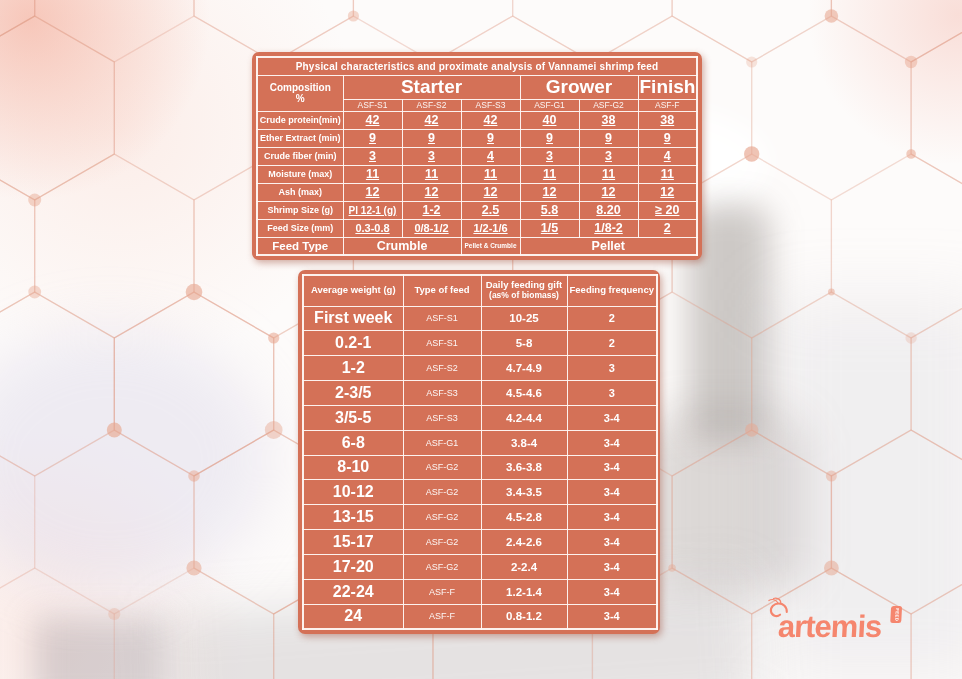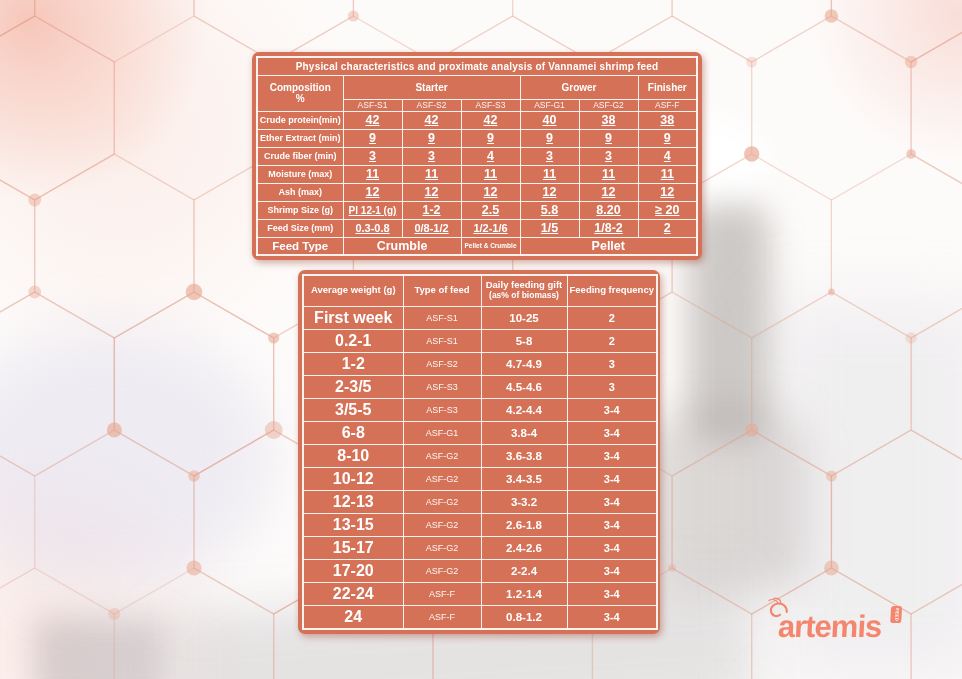--- a/index.html
+++ b/index.html
@@ -49,21 +49,21 @@
 
   
   #t1 tr.title-row    { height:18px; }
   #t1 tr.group-row    { height:24px; }
   #t1 tr.sub-row      { height:12px; }
   #t1 tbody tr        { height:18px; }
   #t1 tr.feed-row     { height:18px;border-radius:6px; }
 
   #t1 .title-cell  { font-size:10px;  font-weight:700; letter-spacing:.2px; }
   #t1 .corner      { font-size:10px; font-weight:700; line-height:1.15; white-space:normal; }
-  #t1 .grp         { font-size:10px; font-weight:700; }
+  #t1 .grp         { font-size:19px; font-weight:700; }
   #t1 .sub-row th  { font-size:8.5px;  font-weight:400; color:rgba(255,255,255,.93); }
   #t1 td.rlabel    { font-size:9px;   font-weight:700; }
   #t1 td.val       { font-size:12.5px; font-weight:700;text-decoration:underline; }
   #t1 td.val.semitight { font-size:11px; }
   #t1 td.val.tight { font-size:10px; }
   #t1 .ft-label    { font-size:11.5px; font-weight:700; }
   #t1 .ft          { font-size:12.5px; font-weight:700; }
   #t1 .ft-small    { font-size:6.5px;  font-weight:700; }
 
   
@@ -434,29 +434,23 @@
             <td class="c-gift">3.6-3.8</td>
             <td class="c-freq">3-4</td>
           </tr>
           <tr>
             <td class="c-weight">10-12</td>
             <td class="c-feed">ASF-G2</td>
             <td class="c-gift">3.4-3.5</td>
             <td class="c-freq">3-4</td>
           </tr>
           <tr>
-            <td class="c-weight">12-13</td>
-            <td class="c-feed">ASF-G2</td>
-            <td class="c-gift">3-3.2</td>
-            <td class="c-freq">3-4</td>
-          </tr>
-          <tr>
             <td class="c-weight">13-15</td>
             <td class="c-feed">ASF-G2</td>
-            <td class="c-gift">2.6-1.8</td>
+            <td class="c-gift">4.5-2.8</td>
             <td class="c-freq">3-4</td>
           </tr>
           <tr>
             <td class="c-weight">15-17</td>
             <td class="c-feed">ASF-G2</td>
             <td class="c-gift">2.4-2.6</td>
             <td class="c-freq">3-4</td>
           </tr>
           <tr>
             <td class="c-weight">17-20</td>

